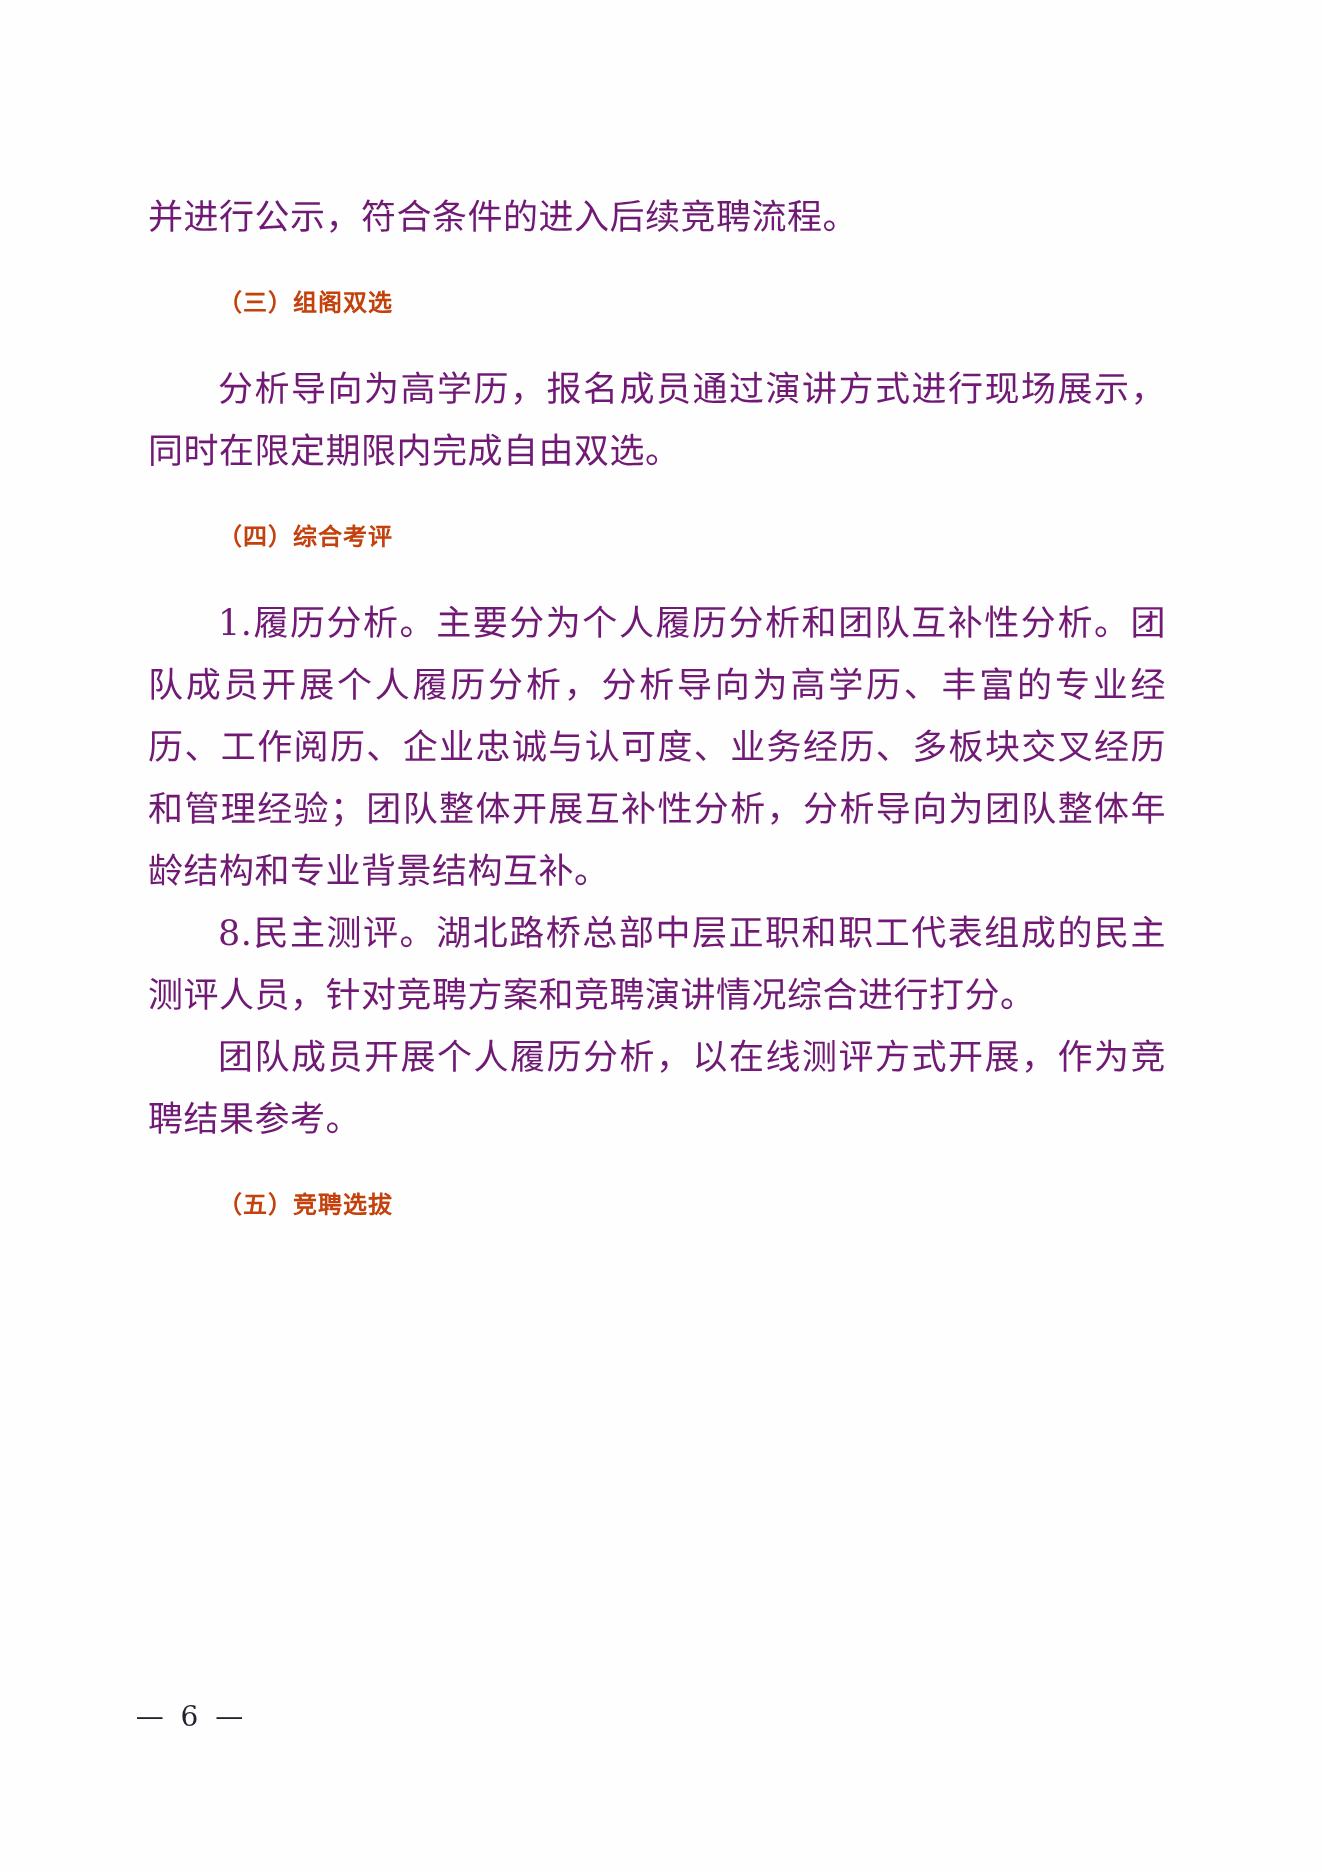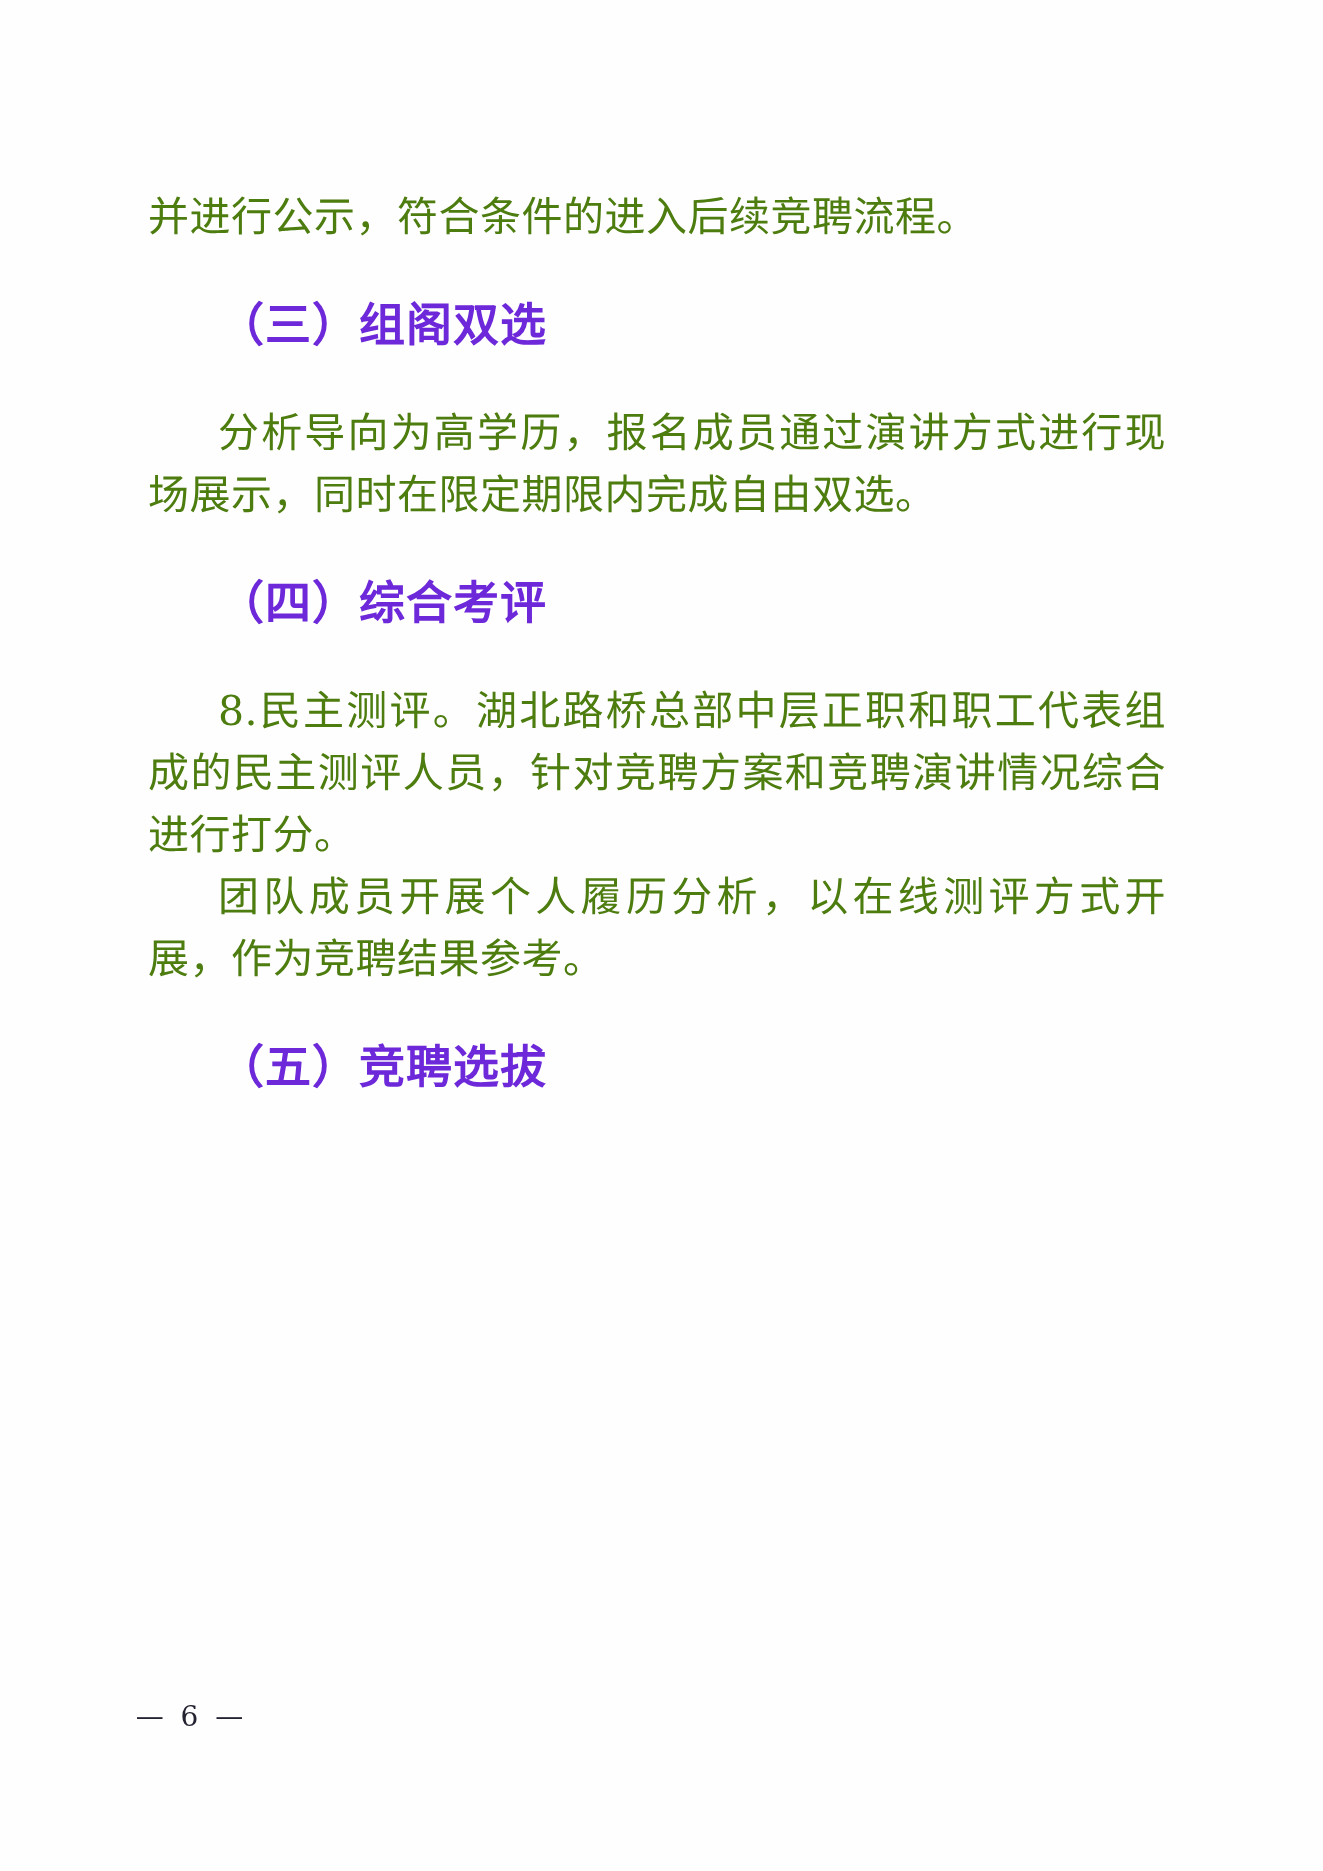--- a/index.html
+++ b/index.html
@@ -24,39 +24,39 @@
     background: #fefefe;
     box-sizing: border-box;
   }
   .content {
     position: absolute;
     left: 148px;
     top: 186px;
     width: 1030px;
   }
   .para {
-    font-size: 41px;
+    font-size: 35px;
     line-height: 62px;
     letter-spacing: 0.5px;
     text-align: justify;
     text-justify: inter-ideograph;
     margin: 0 12px 0 0;
-    color: #4d7c0f;
+    color: #701a75;
     font-family: "DejaVu Serif", serif;
     font-weight: 500;
   }
   .indent {
     text-indent: 70px;
   }
   .heading {
-    font-size: 46px;
+    font-size: 24px;
     line-height: 62px;
     text-indent: 70px;
     font-weight: 700;
-    color: #6d28d9;
+    color: #c2410c;
     letter-spacing: 1px;
   }
   .footer {
     position: absolute;
     left: 0;
     top: 1700px;
     width: 1323px;
     text-align: center;
     font-size: 28px;
     color: #222230;
@@ -75,20 +75,21 @@
   <div class="content">
 
     <p class="para">并进行公示，符合条件的进入后续竞聘流程。</p>
 
     <p class="heading">（三）组阁双选</p>
 
     <p class="para indent">分析导向为高学历，报名成员通过演讲方式进行现场展示，同时在限定期限内完成自由双选。</p>
 
     <p class="heading">（四）综合考评</p>
 
+    <p class="para indent">1.履历分析。主要分为个人履历分析和团队互补性分析。团队成员开展个人履历分析，分析导向为高学历、丰富的专业经历、工作阅历、企业忠诚与认可度、业务经历、多板块交叉经历和管理经验；团队整体开展互补性分析，分析导向为团队整体年龄结构和专业背景结构互补。</p>
 
 
     <p class="para indent">8.民主测评。湖北路桥总部中层正职和职工代表组成的民主测评人员，针对竞聘方案和竞聘演讲情况综合进行打分。</p>
 
 
     <p class="para indent">团队成员开展个人履历分析，以在线测评方式开展，作为竞聘结果参考。</p>
 
     <p class="heading">（五）竞聘选拔</p>
 
   </div>

